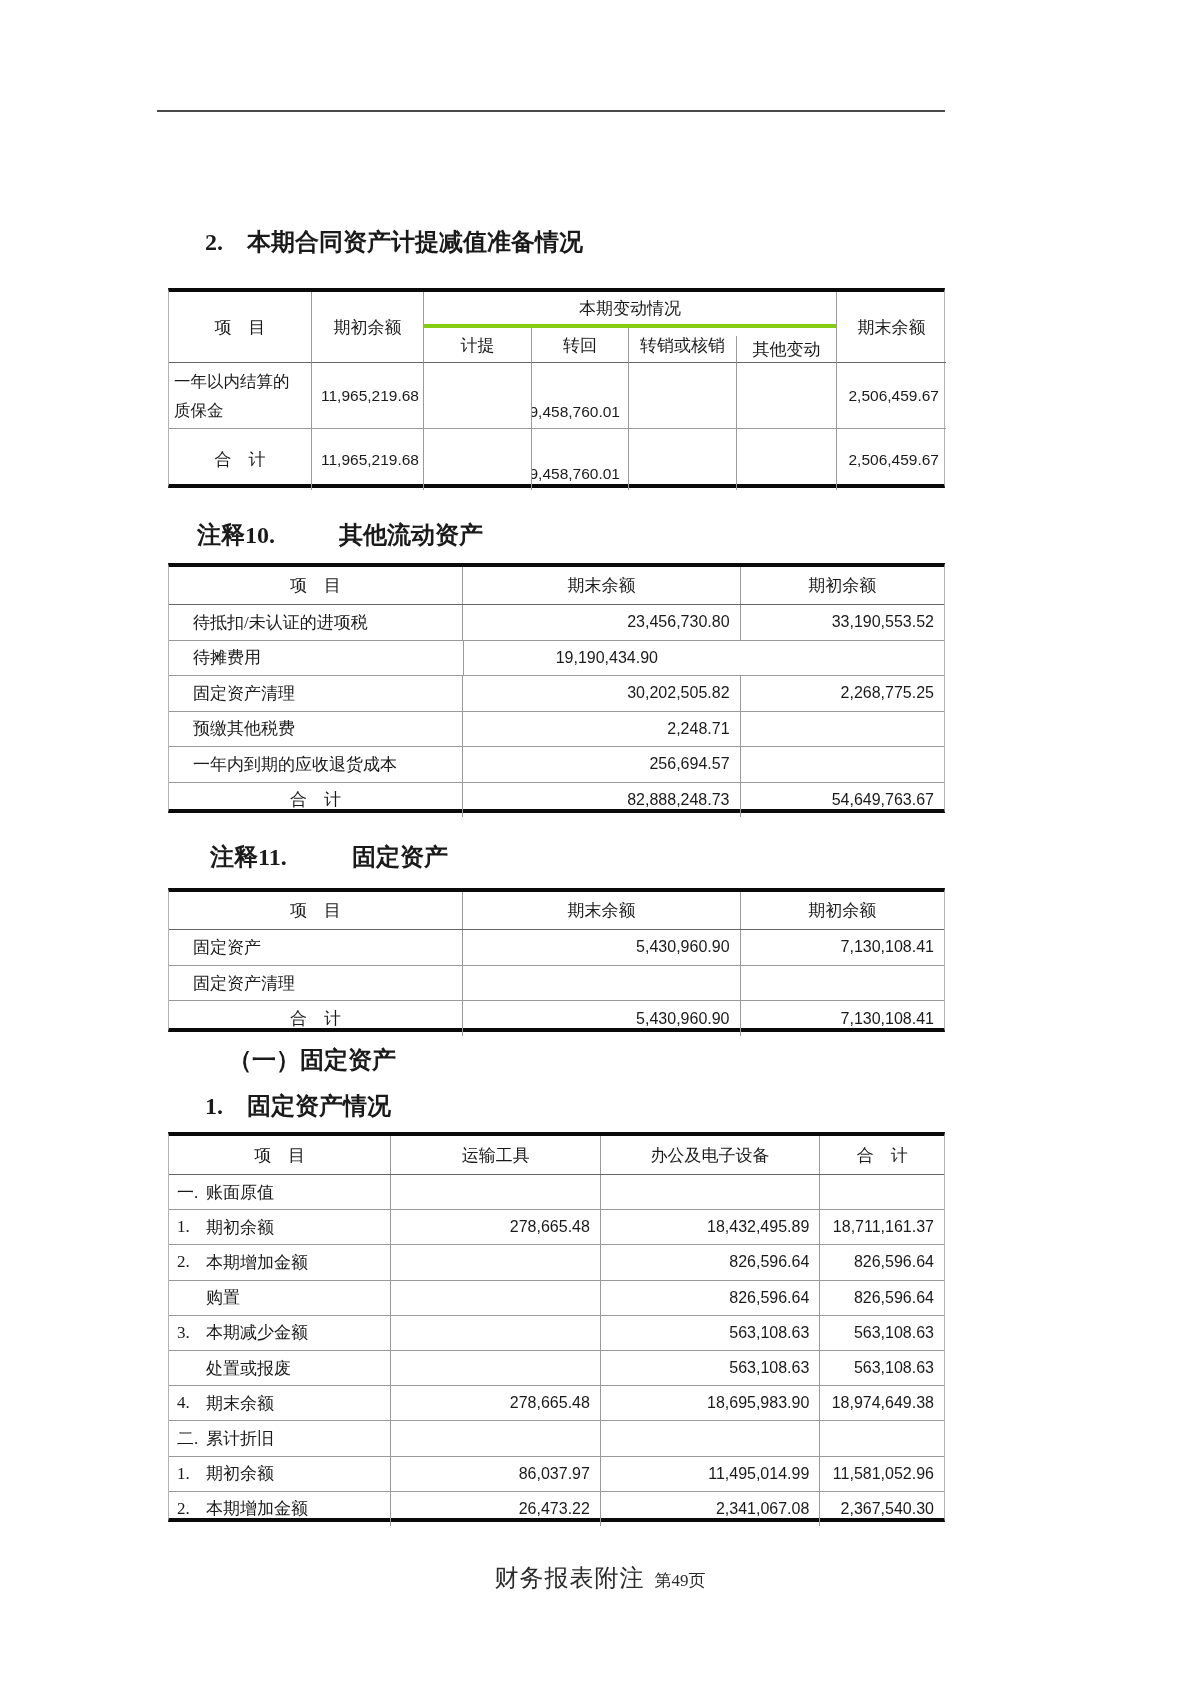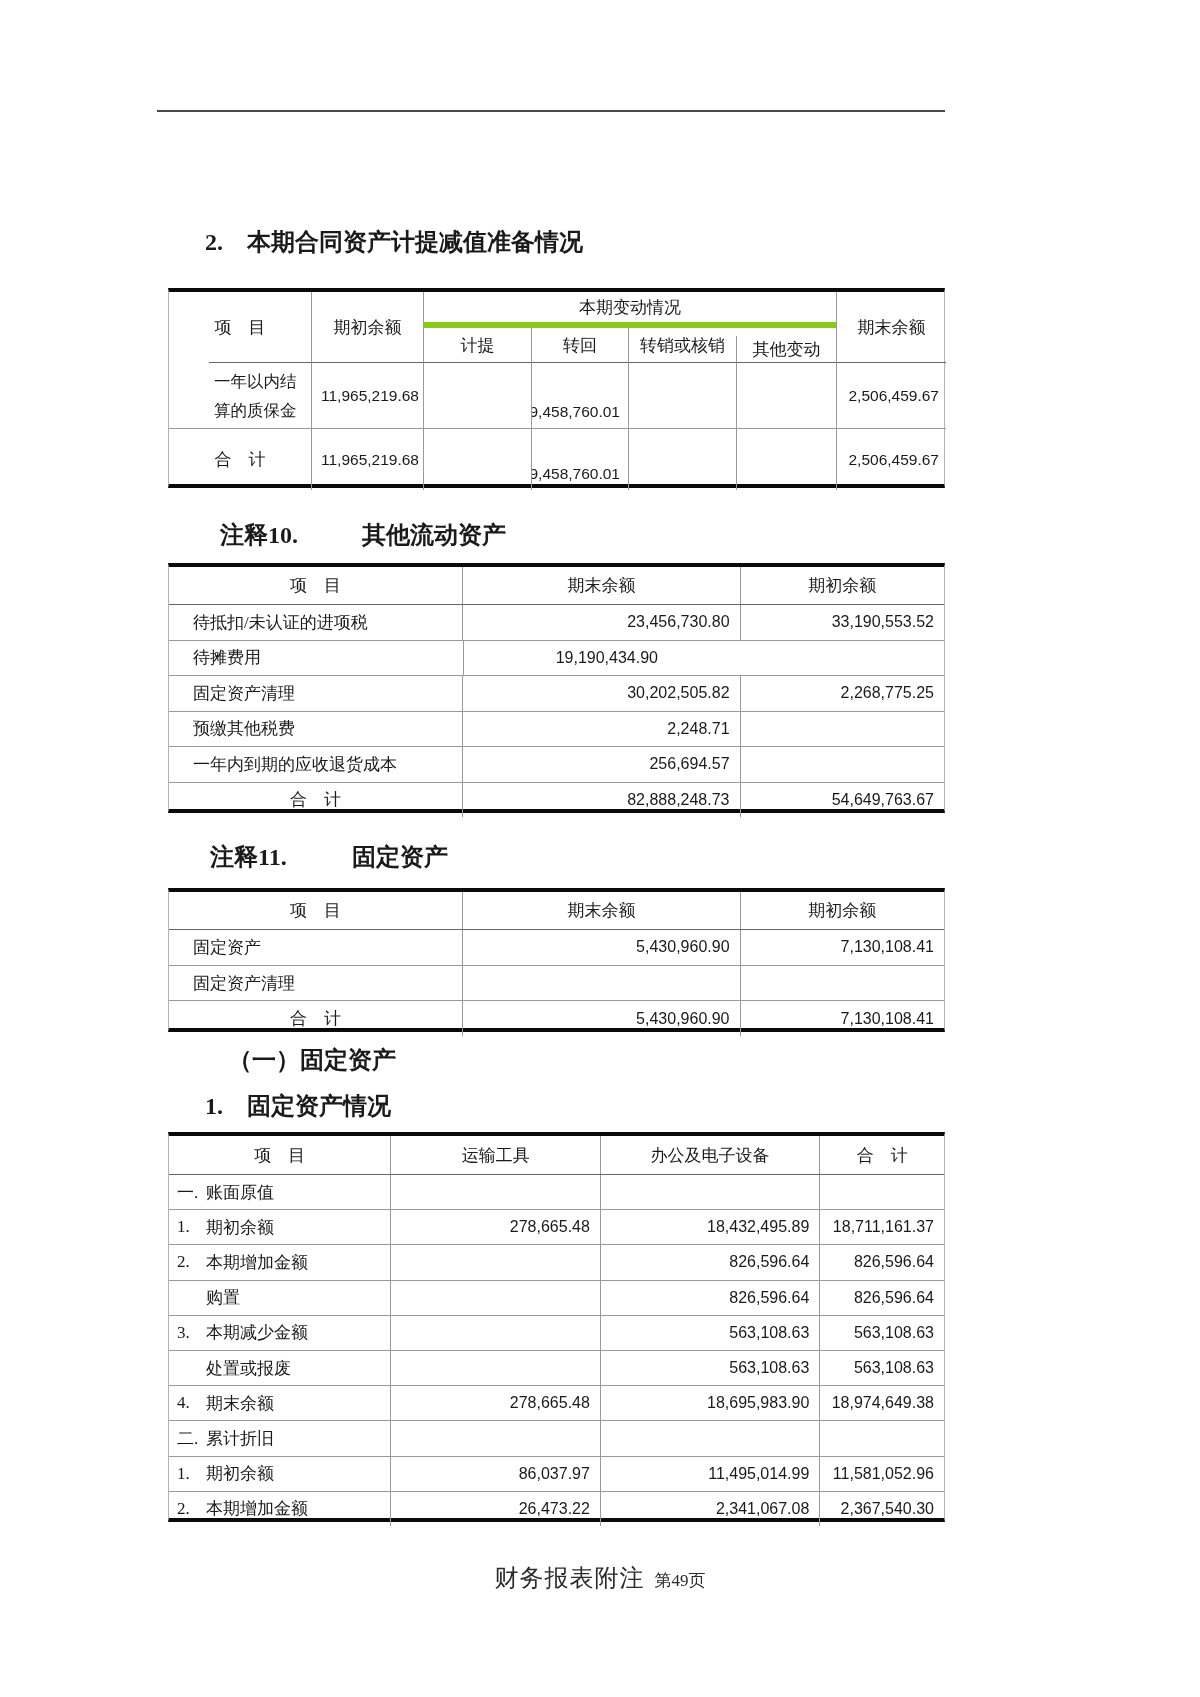--- a/index.html
+++ b/index.html
@@ -35,21 +35,21 @@
 
   
   .t1{position:absolute;left:168px;top:288px;width:777px;height:200px;
       border-top:4px solid #0a0a0a;border-bottom:4px solid #0a0a0a;
       border-left:1px solid #b3b3b3;border-right:1px solid #b3b3b3;
       display:grid;
       grid-template-columns:142px 112px 108px 97px 108px 100px 110px;
       grid-template-rows:36px 34px 66px 62px;}
   .t1 .g{display:flex;align-items:center;justify-content:center;font-size:17px;overflow:hidden;}
   .t1 .g.vline{border-left:1px solid #9a9a9a;}
-  .t1 .g.groupline{border-bottom:6px solid #84cc16;}
+  .t1 .g.groupline{border-bottom:4px solid #84cc16;}
   .t1 .g.toph{border-top:1px solid #666666;}
   .t1 .g.rsep{border-top:1px solid #9a9a9a;}
   .t1 .g.item1{justify-content:flex-start;text-align:left;padding:0 6px 0 5px;font-size:16.5px;line-height:29px;}
   .t1 .g.num{justify-content:flex-end;font-family:"Liberation Sans","DejaVu Sans",sans-serif;font-size:15.5px;}
   .t1 .g.openn{padding-right:4px;}
   .t1 .g.closen{padding-right:7px;}
   .t1 .g.revn{align-items:flex-end;padding-right:8px;padding-bottom:7px;}
 
   .t2{top:563px;height:250px;}
   .t2 .trow{height:35.5px;}
@@ -89,38 +89,38 @@
   <div class="t1">
     <div class="g hd" style="grid-area:1/1/3/2;">项　目</div>
     <div class="g hd vline" style="grid-area:1/2/3/3;">期初余额</div>
     <div class="g hd vline groupline" style="grid-area:1/3/2/7;">本期变动情况</div>
     <div class="g hd vline" style="grid-area:2/3/3/4;">计提</div>
     <div class="g hd vline" style="grid-area:2/4/3/5;">转回</div>
     <div class="g hd vline" style="grid-area:2/5/3/6;">转销或核销</div>
     <div class="g hd vline" style="grid-area:2/6/3/7;margin-top:8px;">其他变动</div>
     <div class="g hd vline" style="grid-area:1/7/3/8;">期末余额</div>
 
-    <div class="g item1 toph" style="grid-area:3/1/4/2;margin-left:40px;">一年以内结算的质保金</div>
+    <div class="g item1 toph" style="grid-area:3/1/4/2;">一年以内结算的质保金</div>
     <div class="g num openn vline toph" style="grid-area:3/2/4/3;">11,965,219.68</div>
     <div class="g vline toph" style="grid-area:3/3/4/4;"></div>
     <div class="g num revn vline toph" style="grid-area:3/4/4/5;">9,458,760.01</div>
     <div class="g vline toph" style="grid-area:3/5/4/6;"></div>
     <div class="g vline toph" style="grid-area:3/6/4/7;"></div>
     <div class="g num closen vline toph" style="grid-area:3/7/4/8;">2,506,459.67</div>
 
     <div class="g rsep" style="grid-area:4/1/5/2;">合　计</div>
     <div class="g num openn vline rsep" style="grid-area:4/2/5/3;">11,965,219.68</div>
     <div class="g vline rsep" style="grid-area:4/3/5/4;"></div>
     <div class="g num revn vline rsep" style="grid-area:4/4/5/5;">9,458,760.01</div>
     <div class="g vline rsep" style="grid-area:4/5/5/6;"></div>
     <div class="g vline rsep" style="grid-area:4/6/5/7;"></div>
     <div class="g num closen vline rsep" style="grid-area:4/7/5/8;">2,506,459.67</div>
   </div>
 
-  <div class="heading" style="left:220px;top:523px;">
+  <div class="heading" style="left:197px;top:523px;">
     <span class="hnum w142">注释10.</span><span>其他流动资产</span>
   </div>
 
   <div class="tbl t2">
     <div class="trow head">
       <div class="c hd c23-1">项　目</div>
       <div class="c hd vline c23-2">期末余额</div>
       <div class="c hd vline c23-3">期初余额</div>
     </div>
     <div class="trow hsep">

